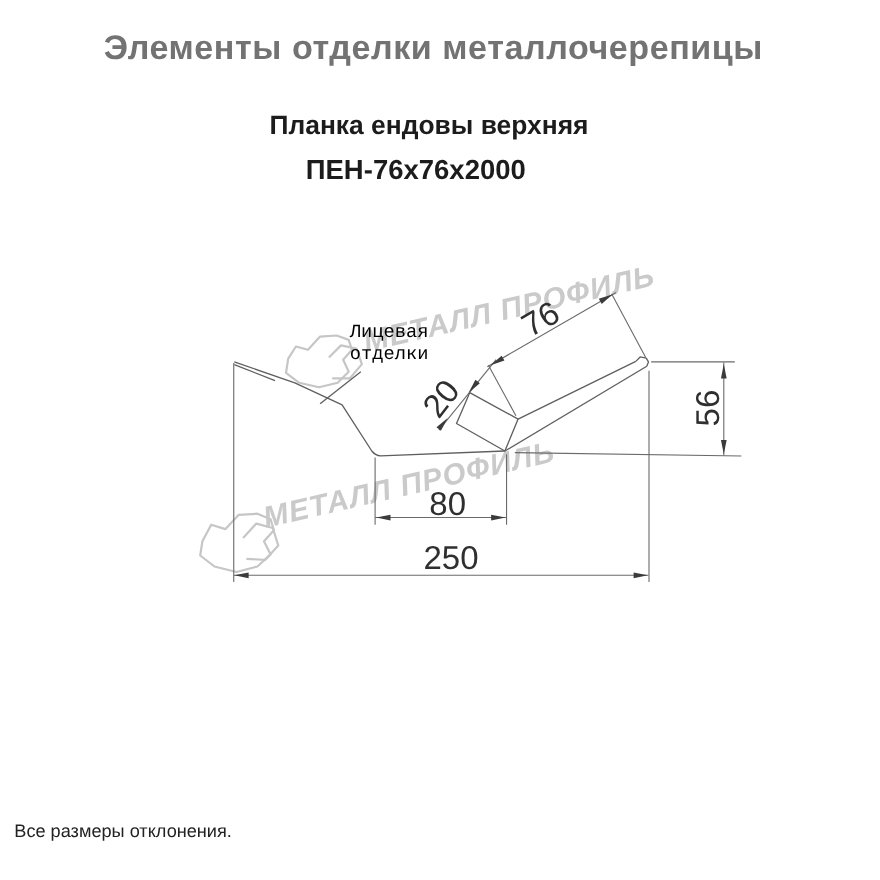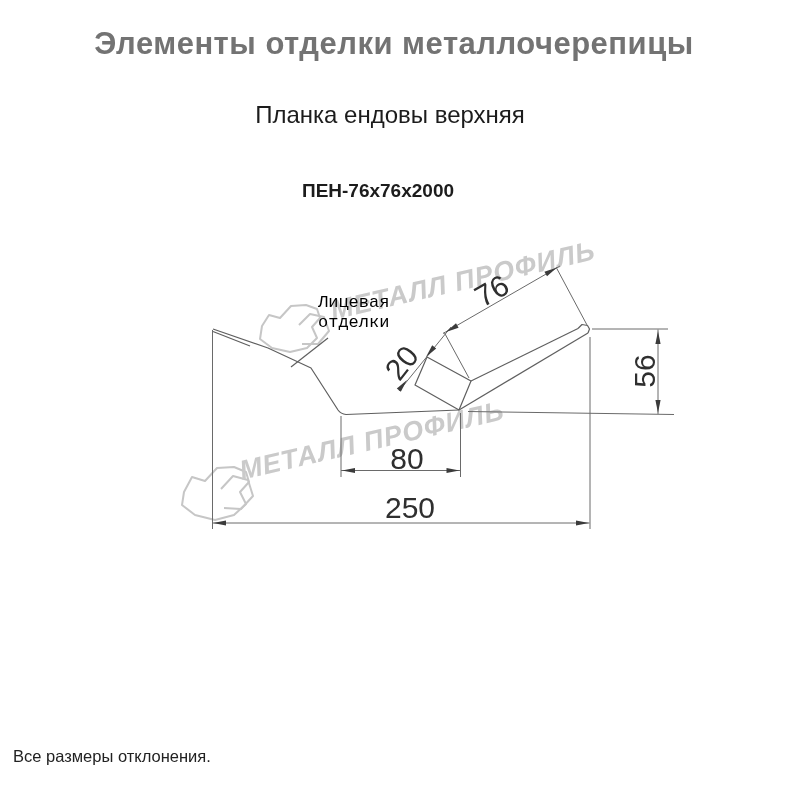--- a/index.html
+++ b/index.html
@@ -7,25 +7,25 @@
     width:800px;height:800px;position:relative;background:#ffffff;
     font-family:"Liberation Sans", sans-serif;overflow:hidden;
   }
   .abs{position:absolute;}
   .title{
     top:26px;left:394px;transform:translateX(-50%);
     font-size:31px;font-weight:bold;color:#737373;white-space:nowrap;letter-spacing:0.5px;
   }
   .subtitle{
     top:101px;left:390px;transform:translateX(-50%);
-    font-size:24px;font-weight:normal;color:#1c1c1c;white-space:nowrap;
+    font-size:24px;font-weight:bold;color:#1c1c1c;white-space:nowrap;
   }
   .model{
     top:141px;left:378px;transform:translateX(-50%);
-    font-size:19px;font-weight:bold;color:#1c1c1c;white-space:nowrap;margin-top:39px;
+    font-size:25px;font-weight:bold;color:#1c1c1c;white-space:nowrap;
   }
   .wm-text{
     font-size:27px;font-weight:bold;font-style:italic;letter-spacing:1px;
     color:#cacaca;white-space:nowrap;transform-origin:0 50%;
   }
   .wm-a{left:331px;top:296px;transform:rotate(-13deg);}
   .wm-b{left:240px;top:456px;transform:rotate(-13deg);}
   .face-label{
     left:318px;top:293px;font-size:17px;line-height:20px;color:#000000;white-space:nowrap;font-family:Liberation Mono, monospace;
   }

